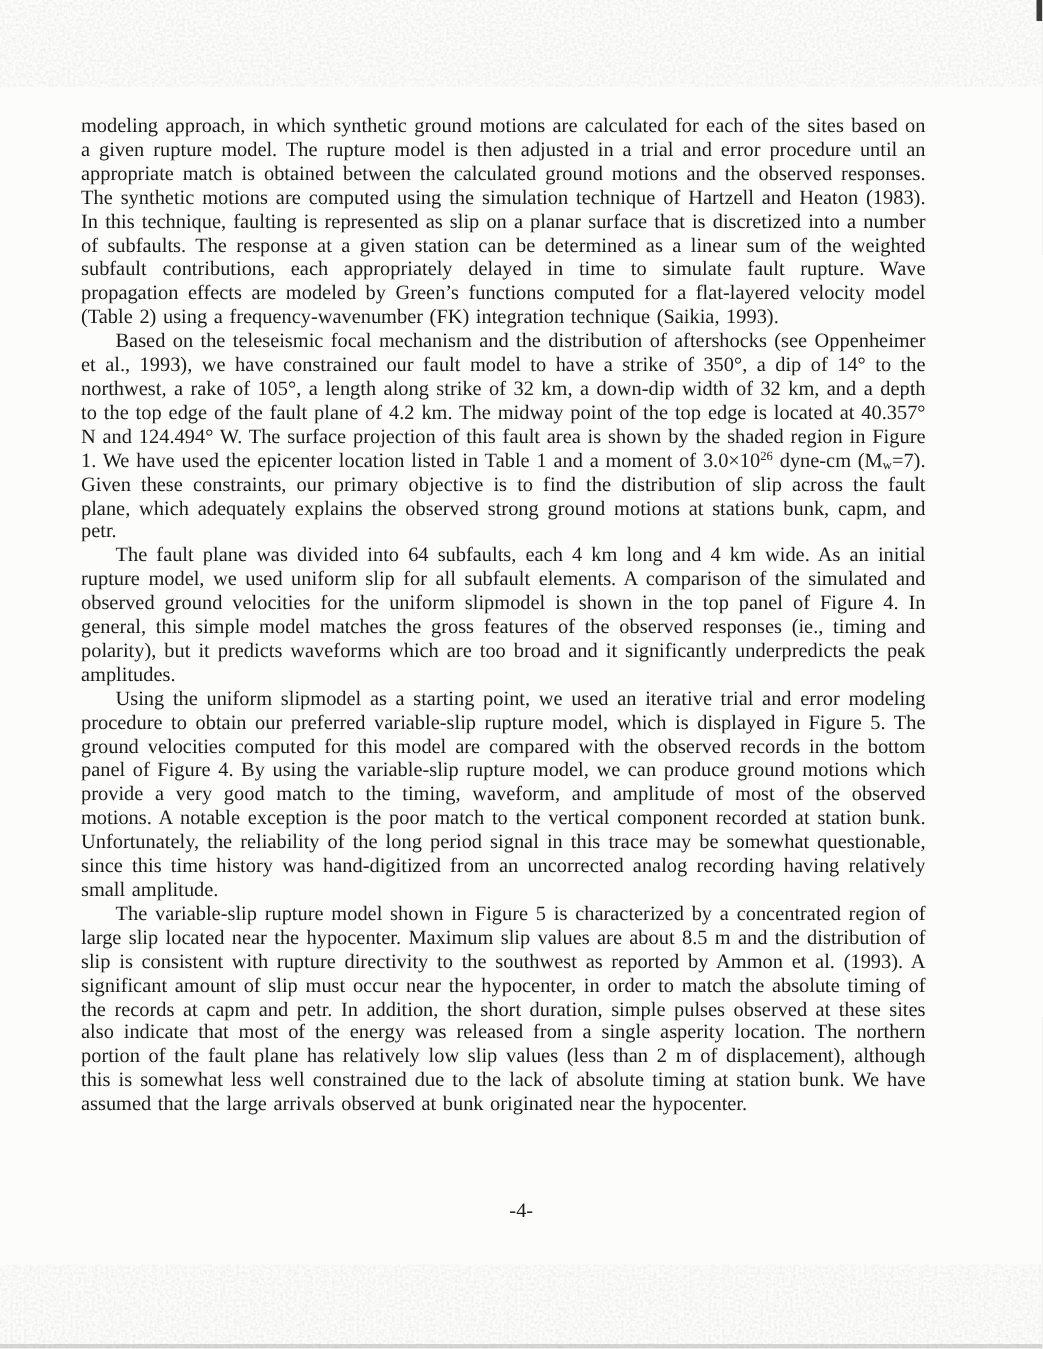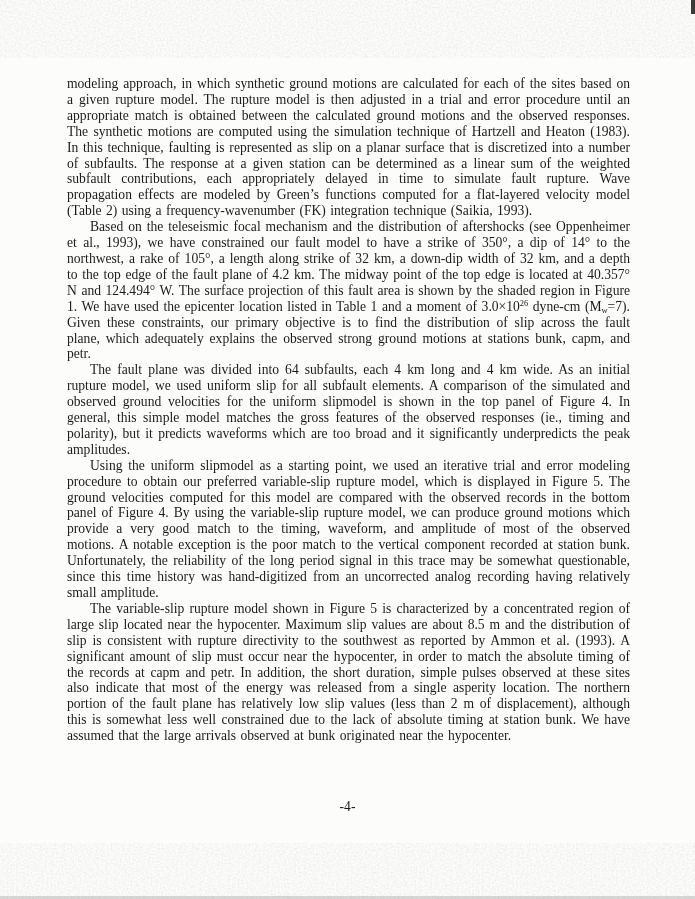--- a/index.html
+++ b/index.html
@@ -34,21 +34,21 @@
   .edge-line-bottom {
     position: absolute;
     left: 0;
     bottom: 0;
     width: 100%;
     height: 3px;
     background: rgba(90, 90, 90, 0.22);
   }
   .text-block {
     position: absolute;
-    left: 67px;
+    left: 54px;
     top: 76px;
     width: 563px;
     color: #1b1b1b;
     font-size: 13.6px;
     line-height: 15.9px;
     text-align: justify;
     word-spacing: 1px;
   }
   .para {
     margin: 0;

